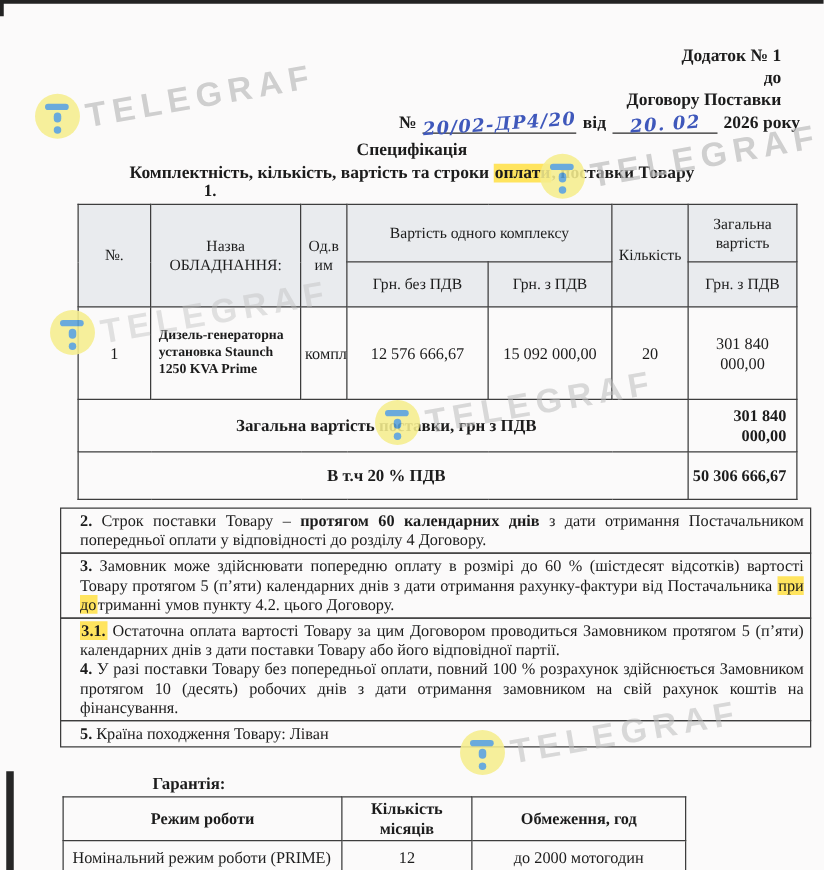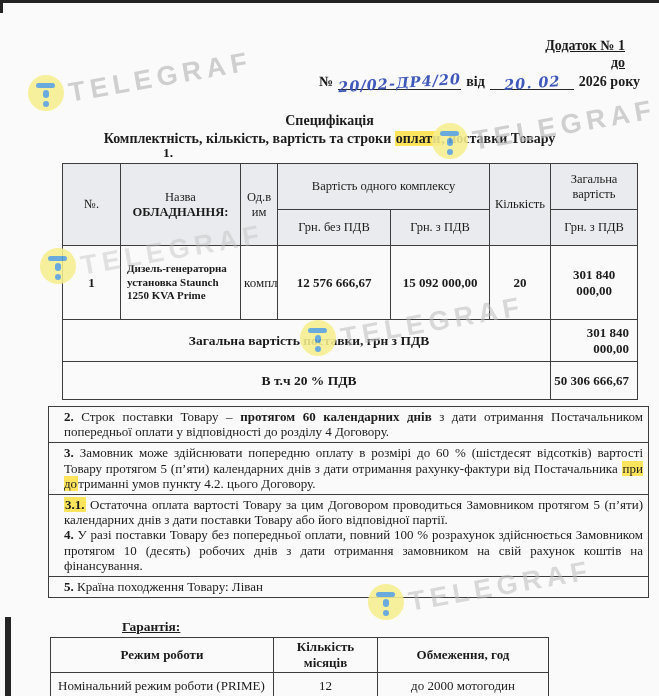--- a/index.html
+++ b/index.html
@@ -9,21 +9,21 @@
   }
   *{box-sizing:border-box; margin:0; padding:0;}
   html,body{width:659px; height:696px;}
   body{position:relative; overflow:hidden; background:#fbfafa;
        font-family:"Liberation Serif","DejaVu Serif",serif; color:var(--ink);}
   .content{position:absolute; inset:0; z-index:1;}
 
   
   #hdr{position:absolute; top:37px; right:19px; text-align:right;
        font-weight:bold; font-size:14px; line-height:1.24;}
-  .hdr-pad{padding-right:15px;text-decoration:underline;}
+  .hdr-pad{padding-right:15px;}
   .num-line{margin-top:1px; white-space:nowrap;}
   .hw-slot{display:inline-block; border-bottom:1.5px solid #2a2a2a;
            text-align:center; line-height:1; margin:0 5px; vertical-align:baseline;}
   .w1{min-width:106px;} .w2{min-width:84px;}
   .hw{display:inline-block; color:var(--hand); font-style:italic; font-weight:600;
       font-family:"DejaVu Serif",serif; font-size:14.5px; letter-spacing:1px;
       transform:rotate(-4deg) translateY(2px);}
 
   
   #titleblock{position:absolute; top:112px; left:0; width:100%;
@@ -35,36 +35,36 @@
   #spectable{position:absolute; top:163px; left:62px; width:575px;
              border-collapse:collapse; table-layout:fixed; font-size:13px;}
   #spectable th,#spectable td{border:1px solid var(--line); padding:1px 3px;
              vertical-align:middle; text-align:center;}
   #spectable thead th{background:var(--th-bg); font-weight:normal; font-size:12.5px;}
   .rowA th{height:46px;} .rowB th{height:36px;}
   .datarow td{height:74px;}
   .cell-unit{word-break:break-all;}
   .cell-name{text-align:left !important; padding-left:6px !important;
              font-weight:bold; font-size:11px; line-height:1.25;}
-  .bold{font-weight:bold;}
+  .bold{font-weight:normal;}
   .sumrow1 td{height:42px;} .sumrow2 td{height:38px;}
   .sum-label{text-align:left; padding-left:8px !important;
              font-weight:bold; font-size:13.5px;}
   .sum-val{text-align:right !important; padding-right:8px !important; font-weight:bold;}
 
   
   #clauses{position:absolute; top:406px; left:48px; width:601px;
            font-size:13px; line-height:1.17;}
   .clause-box{border:1px solid var(--line); padding:2px 5px 3px 15px;
               margin-top:-1px; text-align:justify;}
   .clause-box.first{margin-top:0;}
   .cnum{font-weight:bold;}
 
   
-  #guar-label{position:absolute; top:619px; left:122px; font-weight:bold; font-size:13.5px;text-decoration:underline;}
+  #guar-label{position:absolute; top:619px; left:122px; font-weight:bold; font-size:13.5px;}
   #gtable{position:absolute; top:637px; left:50px; width:498px;
           border-collapse:collapse; table-layout:fixed; font-size:13px;}
   #gtable th,#gtable td{border:1px solid var(--line); padding:1px 4px;
           vertical-align:middle; text-align:center;}
   #gtable th{font-weight:bold; height:27px;}
   #gtable td{height:26px;}
   .g-left{text-align:left !important; padding-left:7px !important;}
 
   
   .wm{position:absolute; z-index:2; pointer-events:none; display:flex; align-items:center;}
@@ -133,20 +133,21 @@
       <i class="wm-dot"></i>
     </span>
   <span class="wm-word">TELEGRAF</span>
 </div>
 
 <div class="content">
 
   <div id="hdr">
     <div class="hdr-pad">Додаток № 1</div>
     <div class="hdr-pad">до</div>
+    <div class="hdr-pad">Договору Поставки</div>
     <div class="num-line">
       <span>№</span><span class="hw-slot w1"><i class="hw">20/02-ДР4/20</i></span><span>від</span><span class="hw-slot w2"><i class="hw">20. 02</i></span><span>2026 року</span>
     </div>
   </div>
 
   <div id="titleblock">
     <div>Специфікація</div>
     <div><span>Комплектність, кількість, вартість та строки </span><mark>оплати</mark><span>, поставки Товару</span></div>
   </div>
   <div id="listnum">1.</div>

